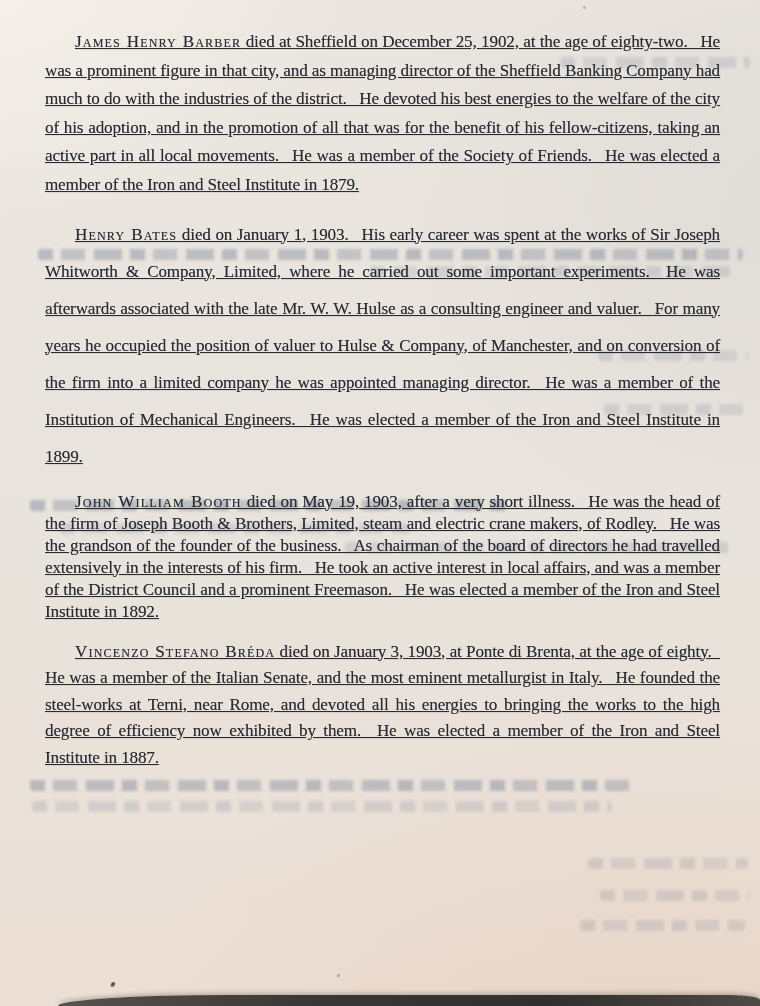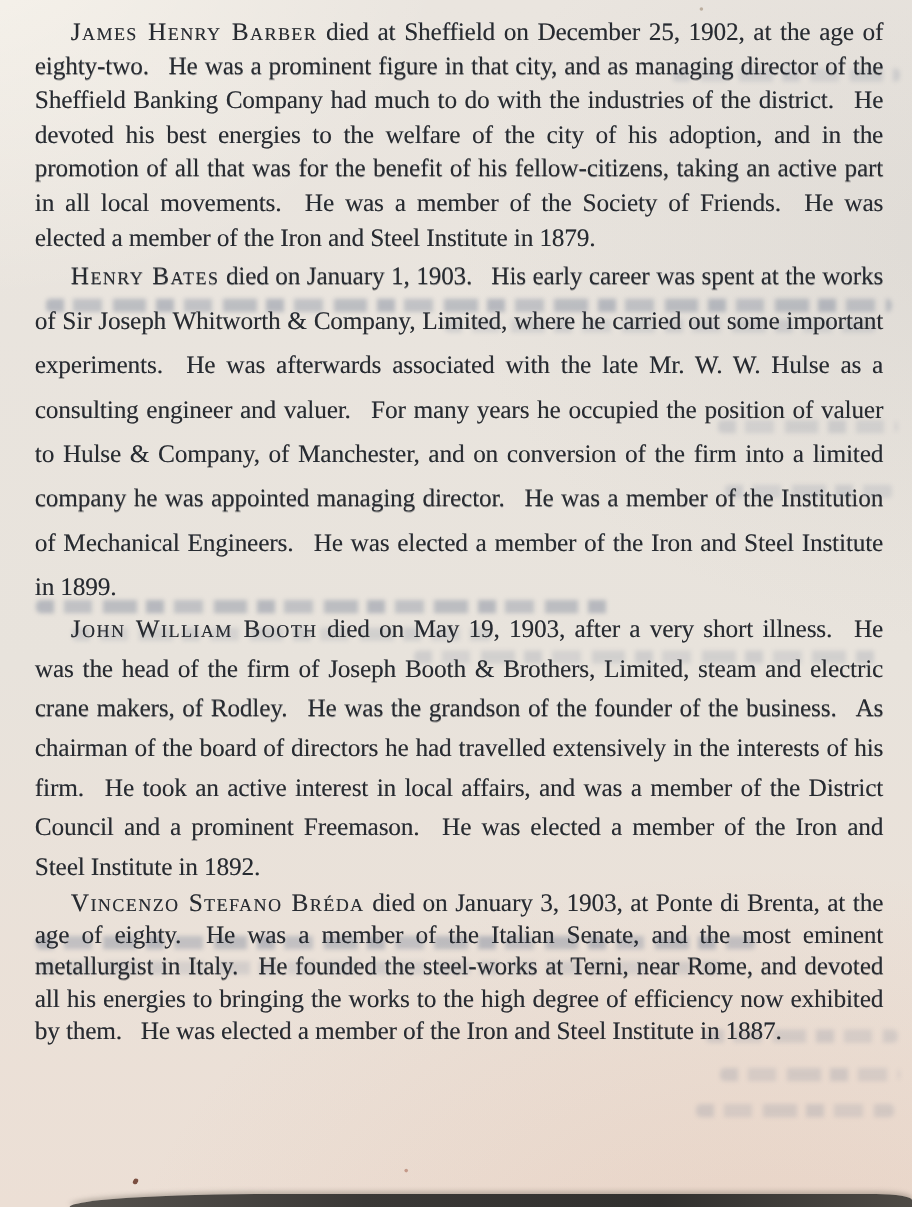--- a/index.html
+++ b/index.html
@@ -8,27 +8,28 @@
     background:
       radial-gradient(120% 60% at 85% 108%, rgba(216,160,130,.20), transparent 60%),
       radial-gradient(90% 50% at -5% -5%, rgba(255,252,244,.60), transparent 60%),
       radial-gradient(100% 60% at 105% 20%, rgba(188,188,186,.22), transparent 55%),
       linear-gradient(180deg,#eae5df 0%,#e8e3dc 55%,#ecdfd5 100%);
     font-family:"Liberation Serif","DejaVu Serif",serif;
     color:#272b31;
   }
   .textblock{position:absolute;left:29px;right:24px;top:12px;}
   p.obit{
-    margin:0;text-align:justify;text-indent:30px;
-    font-size:21px;letter-spacing:-0.1px;
+    margin:16px;text-align:justify;text-indent:30px;
+    font-size:17px;letter-spacing:-0.1px;
     text-shadow:0.2px 0.2px 0.3px rgba(30,34,40,.45);
+    text-decoration:underline;
   }
   .p1{line-height:28.6px;margin-bottom:41px;}
   .p2{line-height:37px;margin-bottom:42px;}
-  .p3{line-height:33px;margin-bottom:40px;}
+  .p3{line-height:22px;margin-bottom:40px;}
   .p4{line-height:26.6px;}
   .name{font-variant:small-caps;letter-spacing:1.2px;}
 
   
   .ghost{
     position:absolute;height:11px;border-radius:4px;filter:blur(1.6px);
     background:repeating-linear-gradient(90deg,
       rgba(103,117,142,.38) 0 15px, rgba(103,117,142,0) 15px 23px,
       rgba(103,117,142,.30) 23px 47px, rgba(103,117,142,0) 47px 56px,
       rgba(103,117,142,.34) 56px 84px, rgba(103,117,142,0) 84px 92px);

